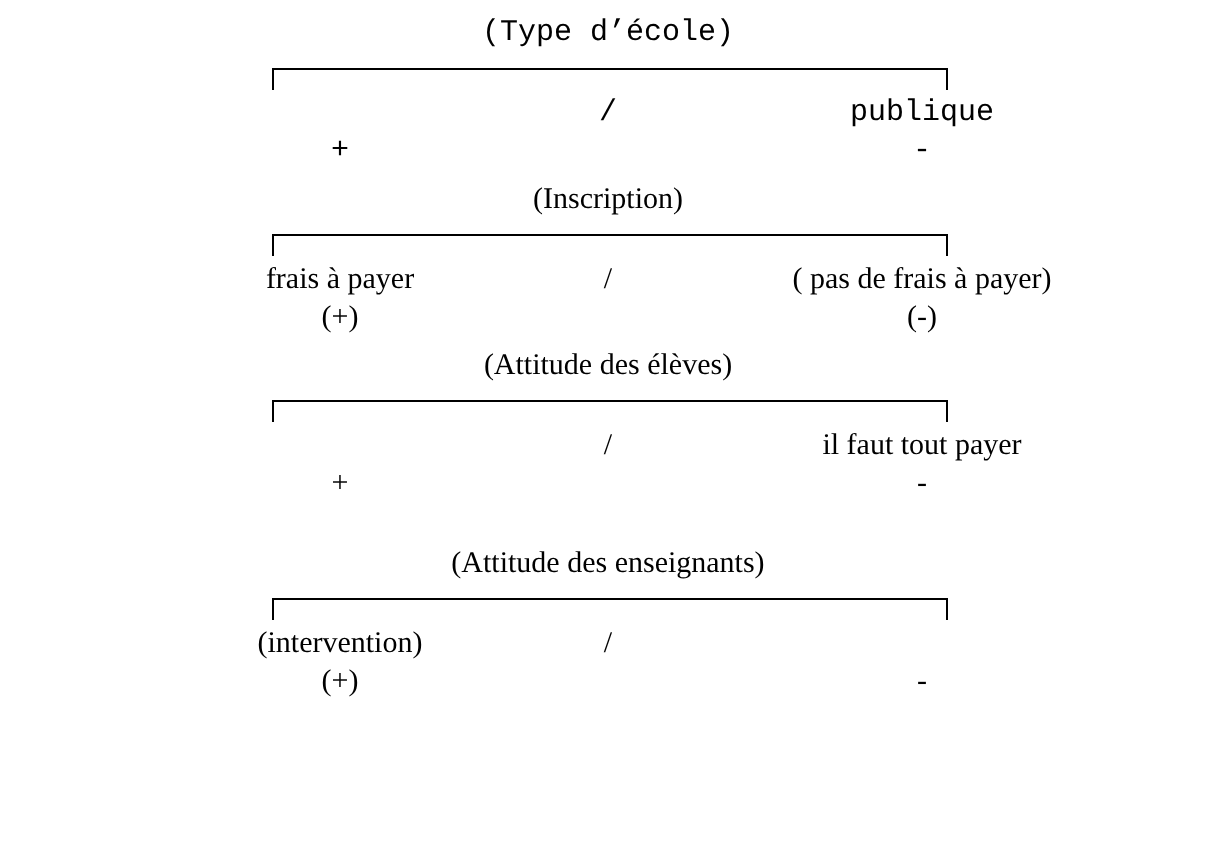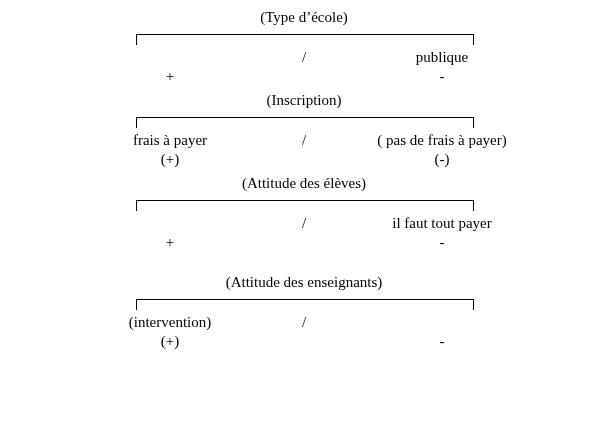--- a/index.html
+++ b/index.html
@@ -80,25 +80,25 @@
     text-align: center;
     white-space: nowrap;
   }
   
   .pole-left {
     left: 20px;
     width: 300px;
     text-align: center;
   }
   .pole-right {
-    left: 311px;
+    left: 330px;
     width: 262px;
     text-align: center;
   }
-  .g1 { margin-top: 8px; }
+  .g1 { margin-top: 8px; font-family: Liberation Mono, monospace; }
   .g2 { margin-top: 6px; }
   .g3 { margin-top: 6px; }
   .g4 { margin-top: 22px; }
 </style>
 </head>
 <body>
 
 <div class="sheet">
 
   <div class="group g1">

